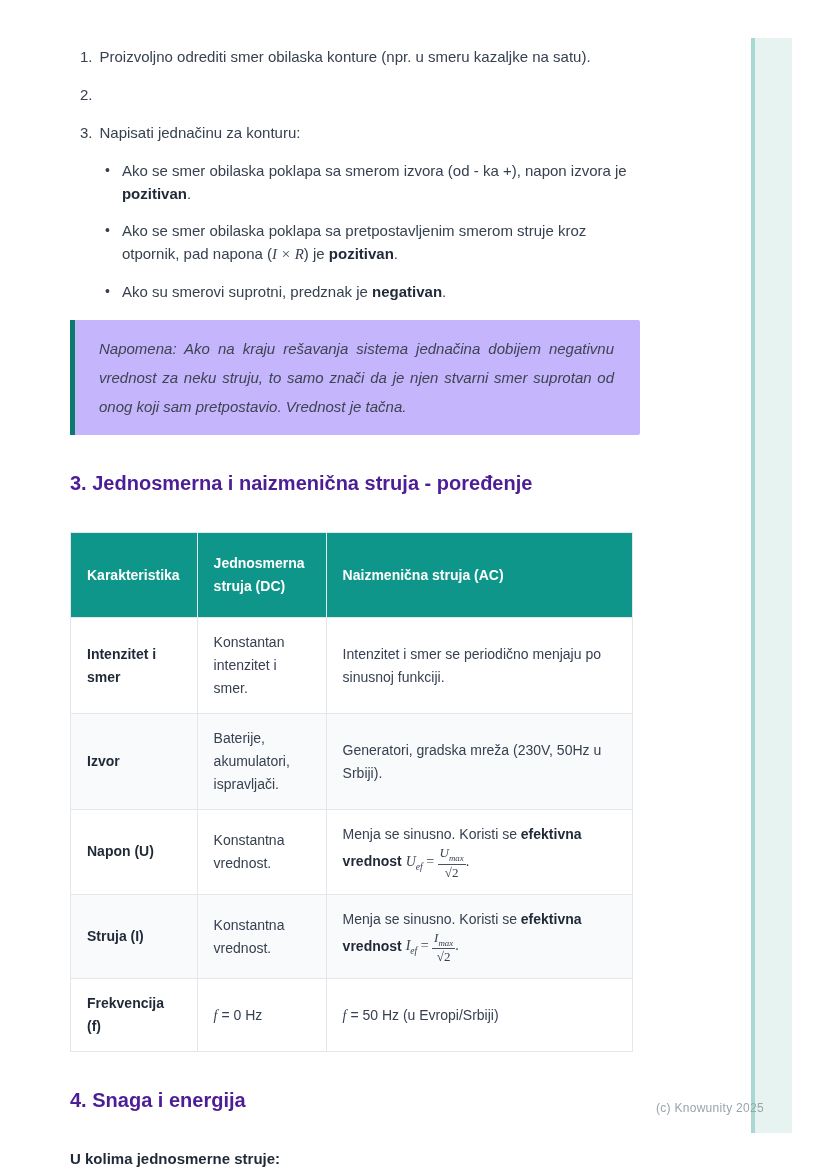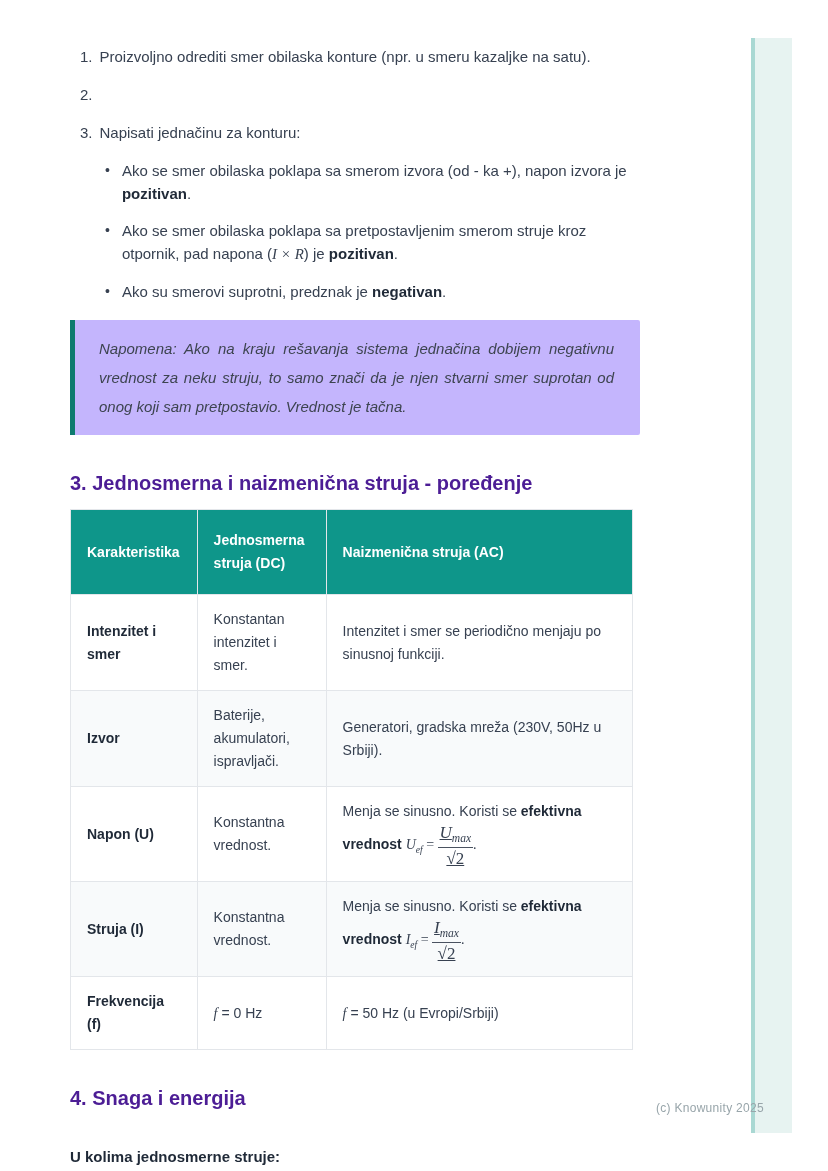--- a/index.html
+++ b/index.html
@@ -70,21 +70,21 @@
   
   .section-heading {
     color: #4c1d95;
     font-size: 20px;
     line-height: 25px;
     font-weight: 700;
     margin-top: 36px;
   }
   
   table.compare {
-    margin-top: 13px;
+    margin-top: 36px;
     width: 563px;
     border-collapse: collapse;
     font-size: 14px;
     line-height: 23px;
   }
   table.compare th, table.compare td {
     border: 1px solid #e3e6ea;
     text-align: left;
     vertical-align: middle;
     padding: 13px 16px;
@@ -99,24 +99,23 @@
   table.compare .col1 { width: 122px; }
   table.compare .col2 { width: 128px; }
   table.compare .col3 { width: 304px; }
   table.compare td.row-label { font-weight: 700; color: #1f2937; }
   table.compare tr.alt td { background: #f8fafb; }
   
   .frac {
     display: inline-block;
     vertical-align: -0.85em;
     text-align: center;
-    font-size: 17px;
+    font-size: 13px;
     line-height: 1.15;
     font-family: "Liberation Serif", serif;
-    text-decoration: underline;
   }
   .frac .fnum {
     display: block;
     border-bottom: 1px solid #4a5260;
     padding: 0 2px 1px;
   }
   .frac .fden { display: block; padding-top: 1px; }
   .formula { font-family: "Liberation Serif", serif; white-space: nowrap; }
   
   .intro-bold {

